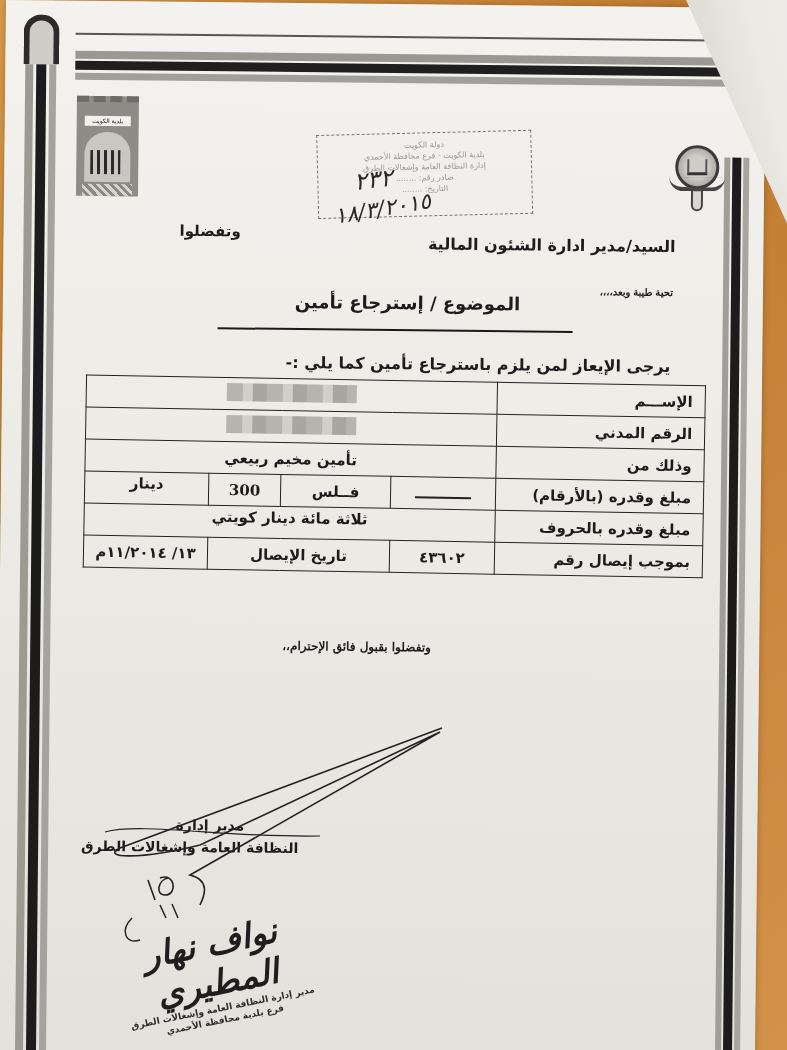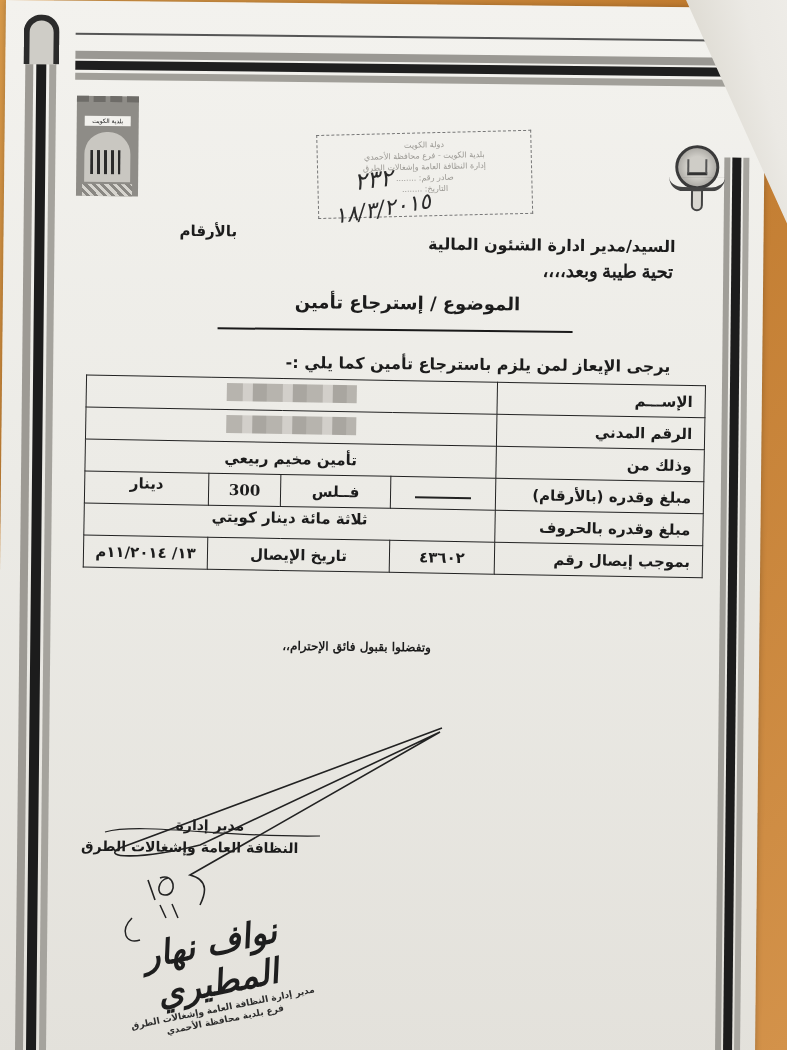--- a/index.html
+++ b/index.html
@@ -119,21 +119,21 @@
 
   
   .rtl { direction: rtl; unicode-bidi: embed; }
   .addressee {
     position: absolute; right: 88px; top: 230px; font-size: 16px; font-weight: bold;
   }
   .respected {
     position: absolute; left: 176px; top: 220px; font-size: 15px; font-weight: bold;
   }
   .greeting {
-    position: absolute; right: 90px; top: 254px; font-size: 18px; font-family: Liberation Serif, serif; font-weight: bold;
+    position: absolute; right: 90px; top: 280px; font-size: 10px; font-family: Liberation Sans, sans-serif; font-weight: bold;
   }
   .subject {
     position: absolute; left: 292px; top: 288px; font-size: 18px; font-weight: bold;
   }
   .subject-rule {
     position: absolute; left: 215px; top: 325px; width: 355px; height: 2px; background: #1a1a1a;
   }
   .intro {
     position: absolute; right: 92px; top: 350px; font-size: 16px; font-weight: bold;
   }
@@ -218,21 +218,21 @@
     <div class="st-line">دولة الكويت</div>
     <div class="st-line">بلدية الكويت - فرع محافظة الأحمدي</div>
     <div class="st-line">إدارة النظافة العامة وإشغالات الطرق</div>
     <div class="st-line">صادر رقم: ........</div>
     <div class="st-line">التاريخ: ........</div>
   </div>
   <div class="stamp-hand">٢٣٢</div>
   <div class="stamp-hand2 rtl">١٨/٣/٢٠١٥</div>
 
   <div class="addressee rtl">السيد/مدير ادارة الشئون المالية</div>
-  <div class="respected rtl">بالأرقام</div>
+  <div class="respected rtl">وتفضلوا</div>
   <div class="greeting rtl">تحية طيبة وبعد،،،،</div>
   <div class="subject rtl">الموضوع / إسترجاع تأمين</div>
   <div class="subject-rule"></div>
   <div class="intro rtl">يرجى الإيعاز لمن يلزم  باسترجاع تأمين كما يلي :-</div>
 
   <table class="doc-table">
     <tbody>
         <tr>
       <td class="label">الإســـم</td>
       <td class="value" colspan="4"><span class="blur"></span></td>

